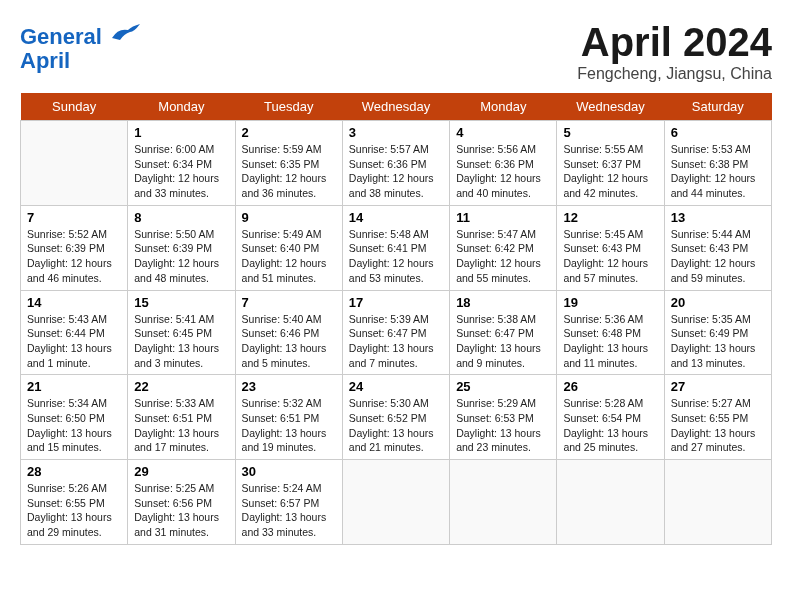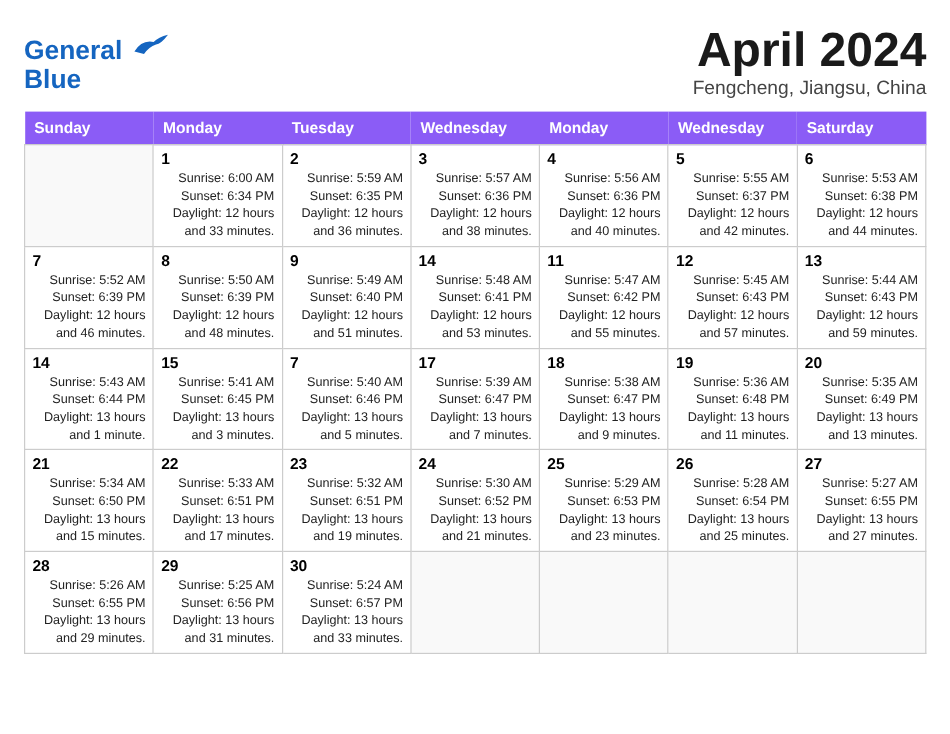--- a/index.html
+++ b/index.html
@@ -6,21 +6,21 @@
     body {
       font-family: Arial, sans-serif;
       background: #fff;
       width: 792px;
       min-height: 612px;
       padding: 20px;
     }
     .header-area {
       display: flex;
       justify-content: space-between;
-      align-items: center;
+      align-items: flex-start;
       margin-bottom: 10px;
     }
     .logo {
       display: flex;
       align-items: center;
     }
     .logo-text {
       font-size: 22px;
       font-weight: bold;
       color: #1a1a1a;
@@ -45,64 +45,63 @@
     .calendar-subtitle {
       font-size: 16px;
       color: #444;
     }
     table {
       width: 100%;
       border-collapse: collapse;
       font-size: 11px;
     }
     thead tr th {
-      background-color: #8b5cf6;
+      background-color: #c2410c;
       color: #fff;
-      text-align: left;
+      text-align: center;
       padding: 6px 8px;
       font-size: 13px;
-      font-weight: bold;
+      font-weight: normal;
     }
     tbody tr td {
       border: 1px solid #ccc;
       vertical-align: top;
       padding: 4px 6px;
       min-height: 80px;
       height: 80px;
       width: 14.28%;
     }
     .day-number {
       font-size: 13px;
       font-weight: bold;
       margin-bottom: 2px;
       display: block;
     }
     .day-info {
       font-size: 10.5px;
       line-height: 1.4;
       color: #222;
-      text-align: right;
     }
     .empty-cell {
       background: #f9f9f9;
     }
   </style>
 </head>
 <body>
 
 <div class="header-area">
   <div class="logo">
     <div>
       <div class="logo-text">
         <span>General</span>
         <svg class="logo-icon" viewBox="0 0 32 24" xmlns="http://www.w3.org/2000/svg">
           <path d="M2 18 Q8 8 18 10 Q22 6 30 4 Q24 12 20 12 Q14 14 10 20 Z" fill="#1565c0"></path>
         </svg>
       </div>
-      <div class="logo-text"><span style="color:#1565c0;">Blue</span></div>
+      <div class="logo-text"><span style="color:#1565c0;">April</span></div>
     </div>
   </div>
   <div class="title-block">
     <div class="calendar-title">April 2024</div>
     <div class="calendar-subtitle">Fengcheng, Jiangsu, China</div>
   </div>
 </div>
 
 <table>
   <thead>

